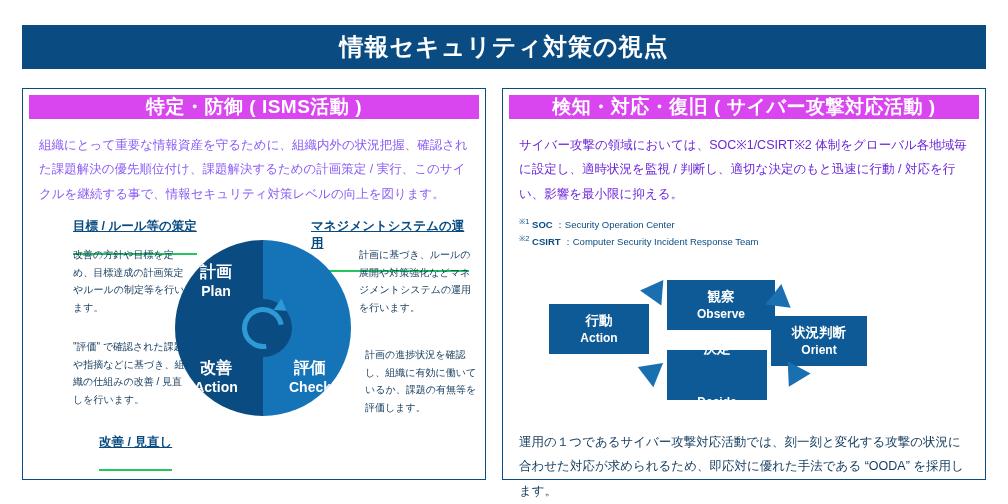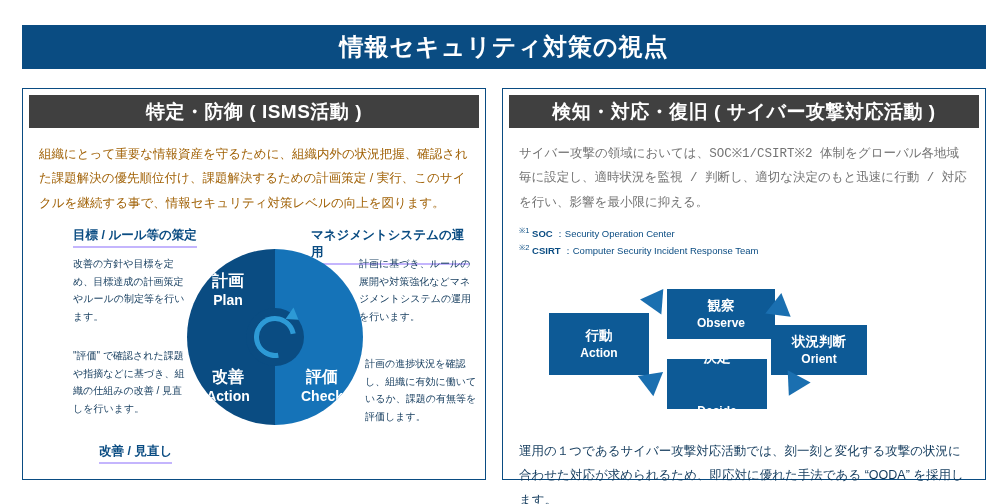--- a/index.html
+++ b/index.html
@@ -23,56 +23,56 @@
 
   
   .panel {
     position: absolute; top: 88px; height: 392px;
     border: 1px solid #0a4c82; background: #ffffff;
   }
   .panel-left  { left: 22px;  width: 464px; }
   .panel-right { left: 502px; width: 484px; }
 
   .panel-header {
-    height: 33px; background: #404040;
+    height: 24px; background: #d946ef;
     display: flex; align-items: center; justify-content: center;
     margin: 6px 6px 0 6px;
   }
   .panel-header-text { color:#fff; font-size: 19px; font-weight: bold; letter-spacing:.5px; }
 
   .panel-body { padding: 14px 16px 0 16px; }
   .para {
-    color: #a16207; font-size: 12.5px; line-height: 1.95;
-  }
-  .para.right { color:#737373;font-family:Liberation Mono, monospace; }
+    color: #8b5cf6; font-size: 12.5px; line-height: 1.95;
+  }
+  .para.right { color:#6d28d9; }
 
   
   .footnotes { margin-top: 10px; }
   .fn { font-size: 9.5px; color:#0a4c82; line-height:1.55; }
   .fn b { font-weight: bold; }
   .fn sup { font-size: 7.5px; }
 
   
   .pdca-wrap { position: relative; height: 250px; margin-top: 6px; }
 
   .lbl-top {
     position: absolute; font-size: 12.5px; font-weight: bold; color: #0a4c82;
   }
   .lbl-bottom {
     position: absolute; font-size: 12.5px; font-weight: bold; color: #0a4c82;
   }
-  .lbl-underline { border-bottom: 2px solid #c4b5fd; padding-bottom: 2px; }
+  .lbl-underline { border-bottom: 2px solid #22c55e; padding-bottom: 18px; text-decoration: underline; }
 
   .note {
     position: absolute; font-size: 10px; color: #123a5c; line-height: 1.75;
   }
 
   
   .circle {
-    position: absolute; left: 148px; top: 28px; width: 176px; height: 176px;
+    position: absolute; left: 136px; top: 28px; width: 176px; height: 176px;
     border-radius: 50%; overflow: hidden;
   }
   .quad { position: absolute; width: 50%; height: 50%; }
   .q-plan   { left:0;  top:0;  background:#0a4c82; }
   .q-do     { left:50%;top:0;  background:#1573b8; }
   .q-action { left:0;  top:50%;background:#0a4c82; }
   .q-check  { left:50%;top:50%;background:#1573b8; }
   .q-text {
     position:absolute; width:50%; height:50%; display:flex;
     flex-direction:column; align-items:center; justify-content:center;
@@ -107,21 +107,21 @@
   .ooda-box {
     position: absolute; background:#0d5a96; color:#fff;
     display:flex; flex-direction:column; align-items:center; justify-content:center;
     font-weight:bold;
   }
   .ooda-jp { font-size: 13.5px; line-height:1.15; }
   .ooda-en { font-size: 12px; margin-top:2px; }
   .b-observe { left: 148px; top: 6px;   width: 108px; height: 50px; margin-top: 20px; }
   .b-orient  { left: 252px; top: 62px;  width: 96px;  height: 50px; }
   .b-decide  { left: 148px; top: 96px;  width: 100px; height: 50px; gap: 36px; }
-  .b-action  { left: 30px;  top: 50px;  width: 100px; height: 62px; align-items: center; }
+  .b-action  { left: 30px;  top: 50px;  width: 100px; height: 50px; align-items: center; }
 
   .ar { position:absolute; width:0;height:0; }
   .ar-up    { border-left:13px solid transparent;border-right:13px solid transparent;border-bottom:22px solid #1a6fb0; }
   .ar-right { border-top:13px solid transparent;border-bottom:13px solid transparent;border-left:22px solid #1a6fb0; }
   .ar-down  { border-left:13px solid transparent;border-right:13px solid transparent;border-top:22px solid #1a6fb0; }
   .ar-left  { border-top:13px solid transparent;border-bottom:13px solid transparent;border-right:22px solid #1a6fb0; }
 
   .a1 { left: 125px; top: 24px; transform: rotate(35deg); }
   .a2 { left: 252px; top: 34px; transform: rotate(38deg); }
   .a3 { left: 262px; top: 112px; transform: rotate(28deg); }

